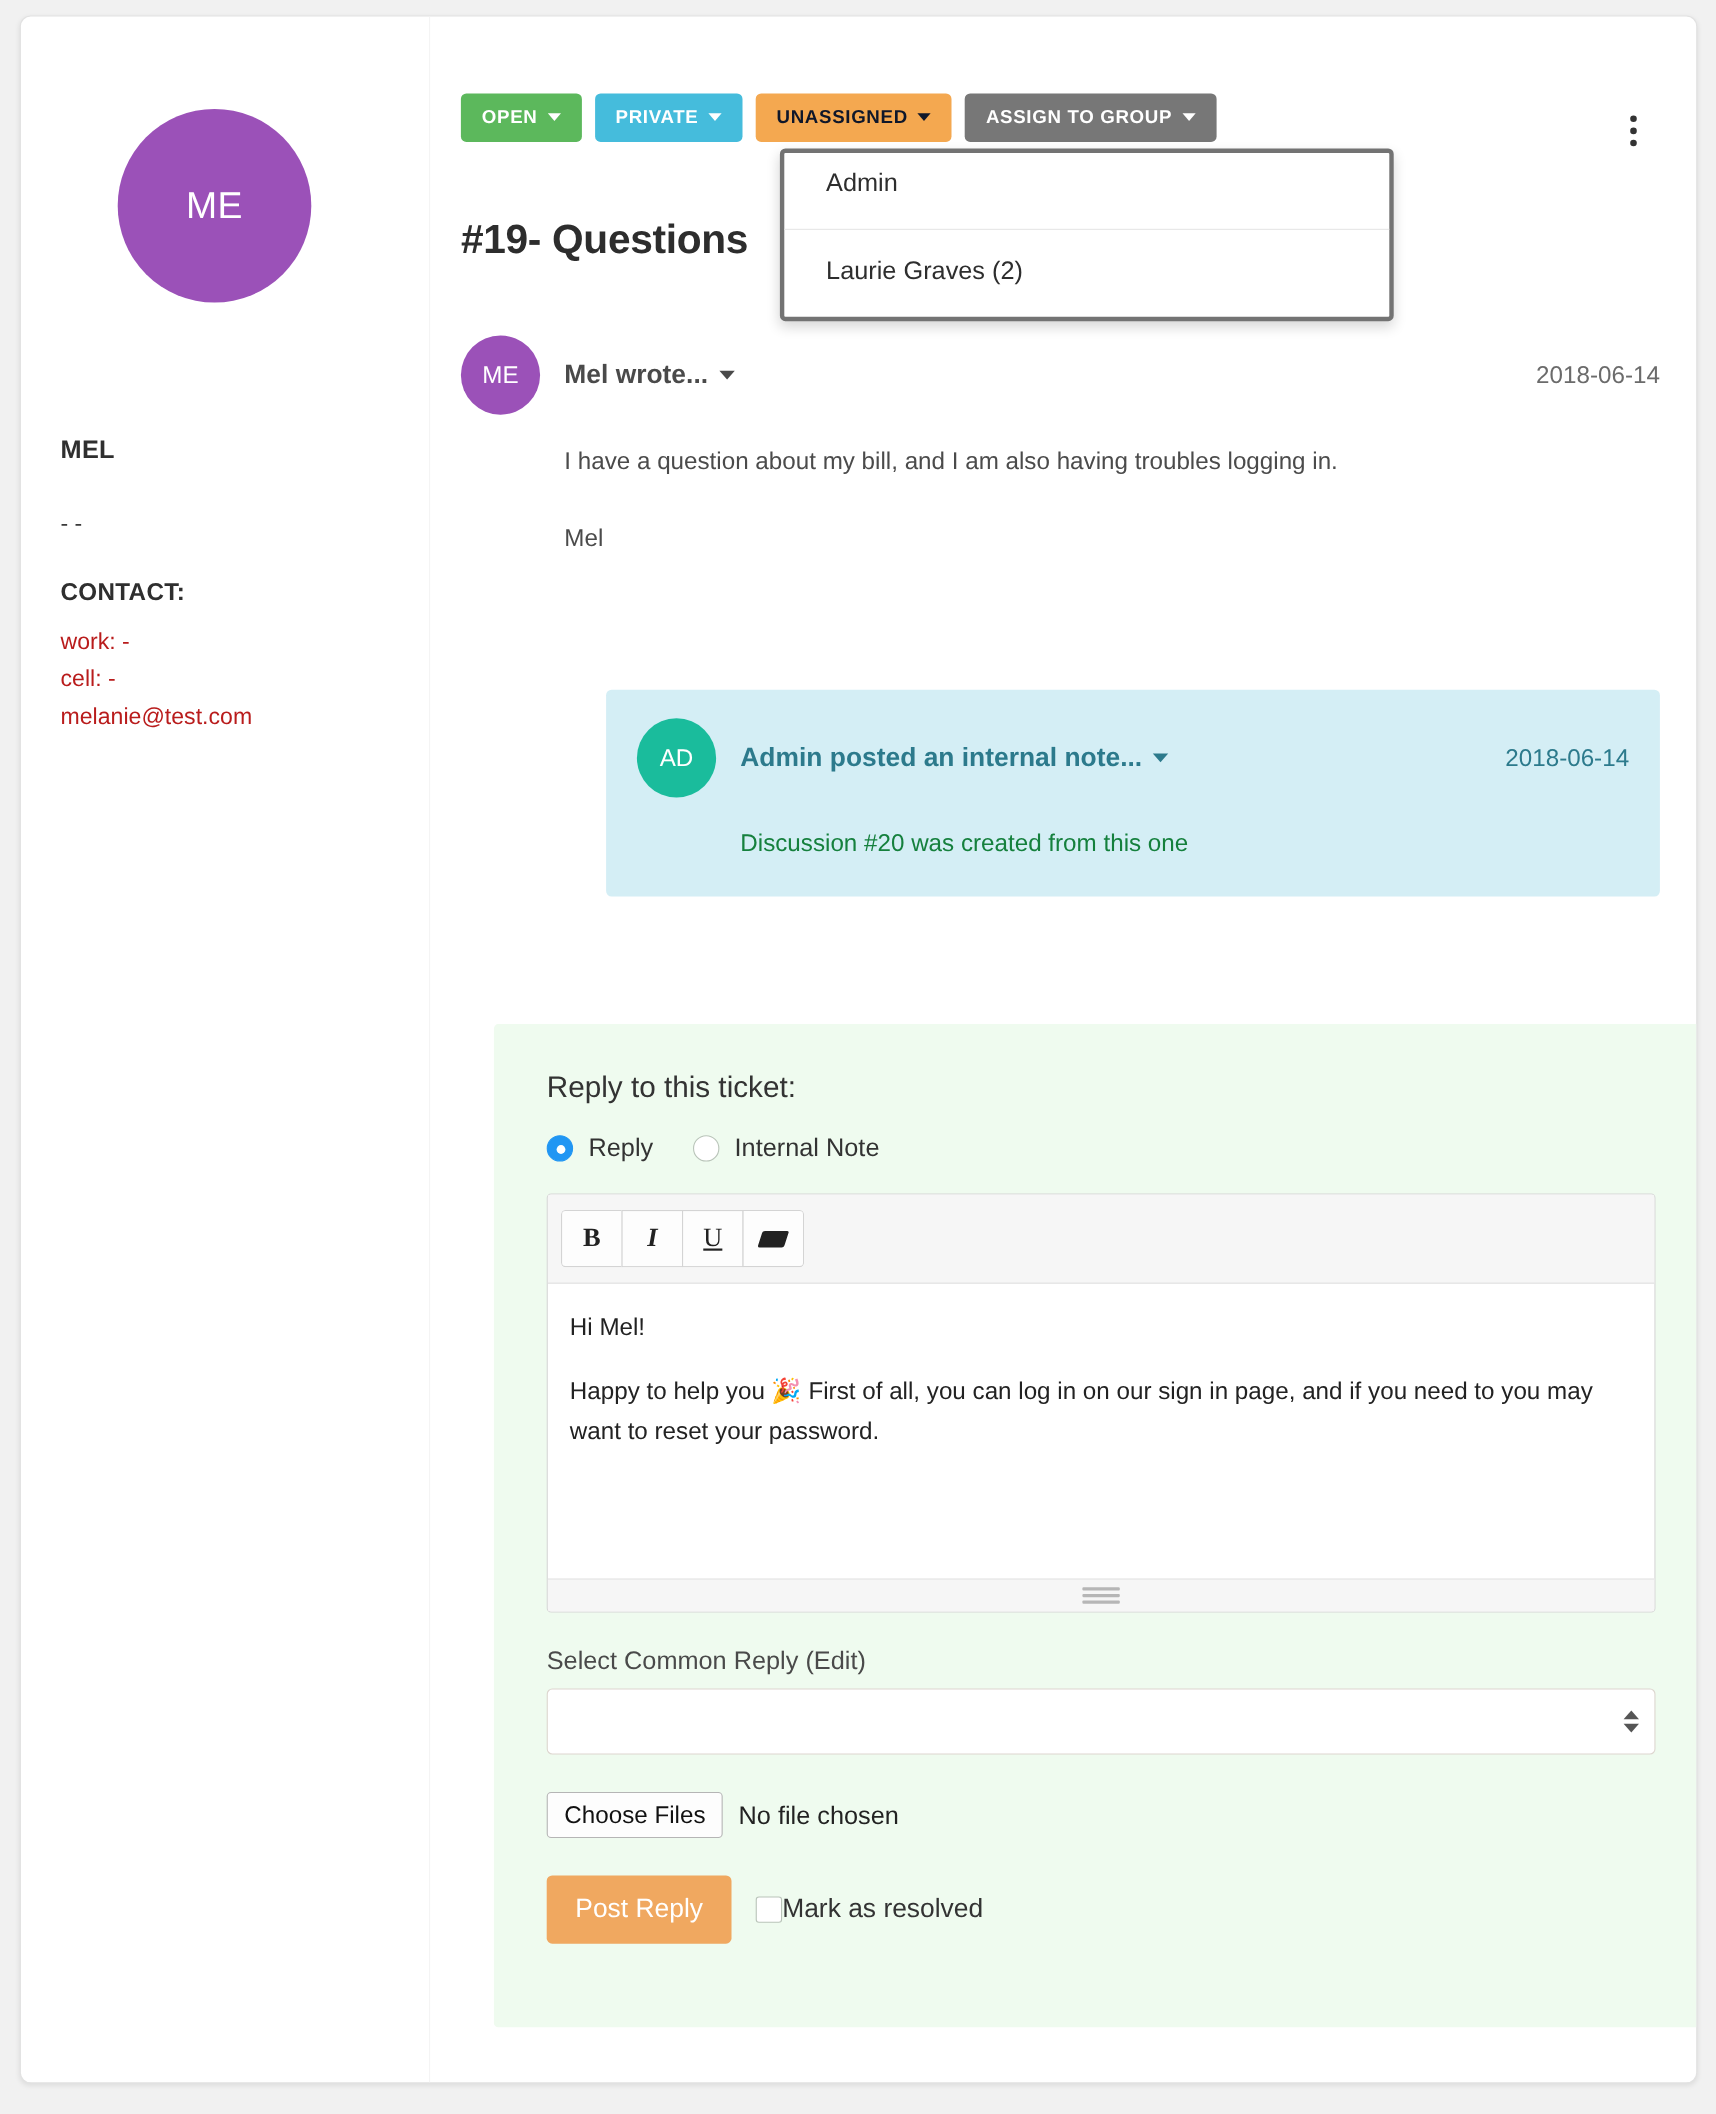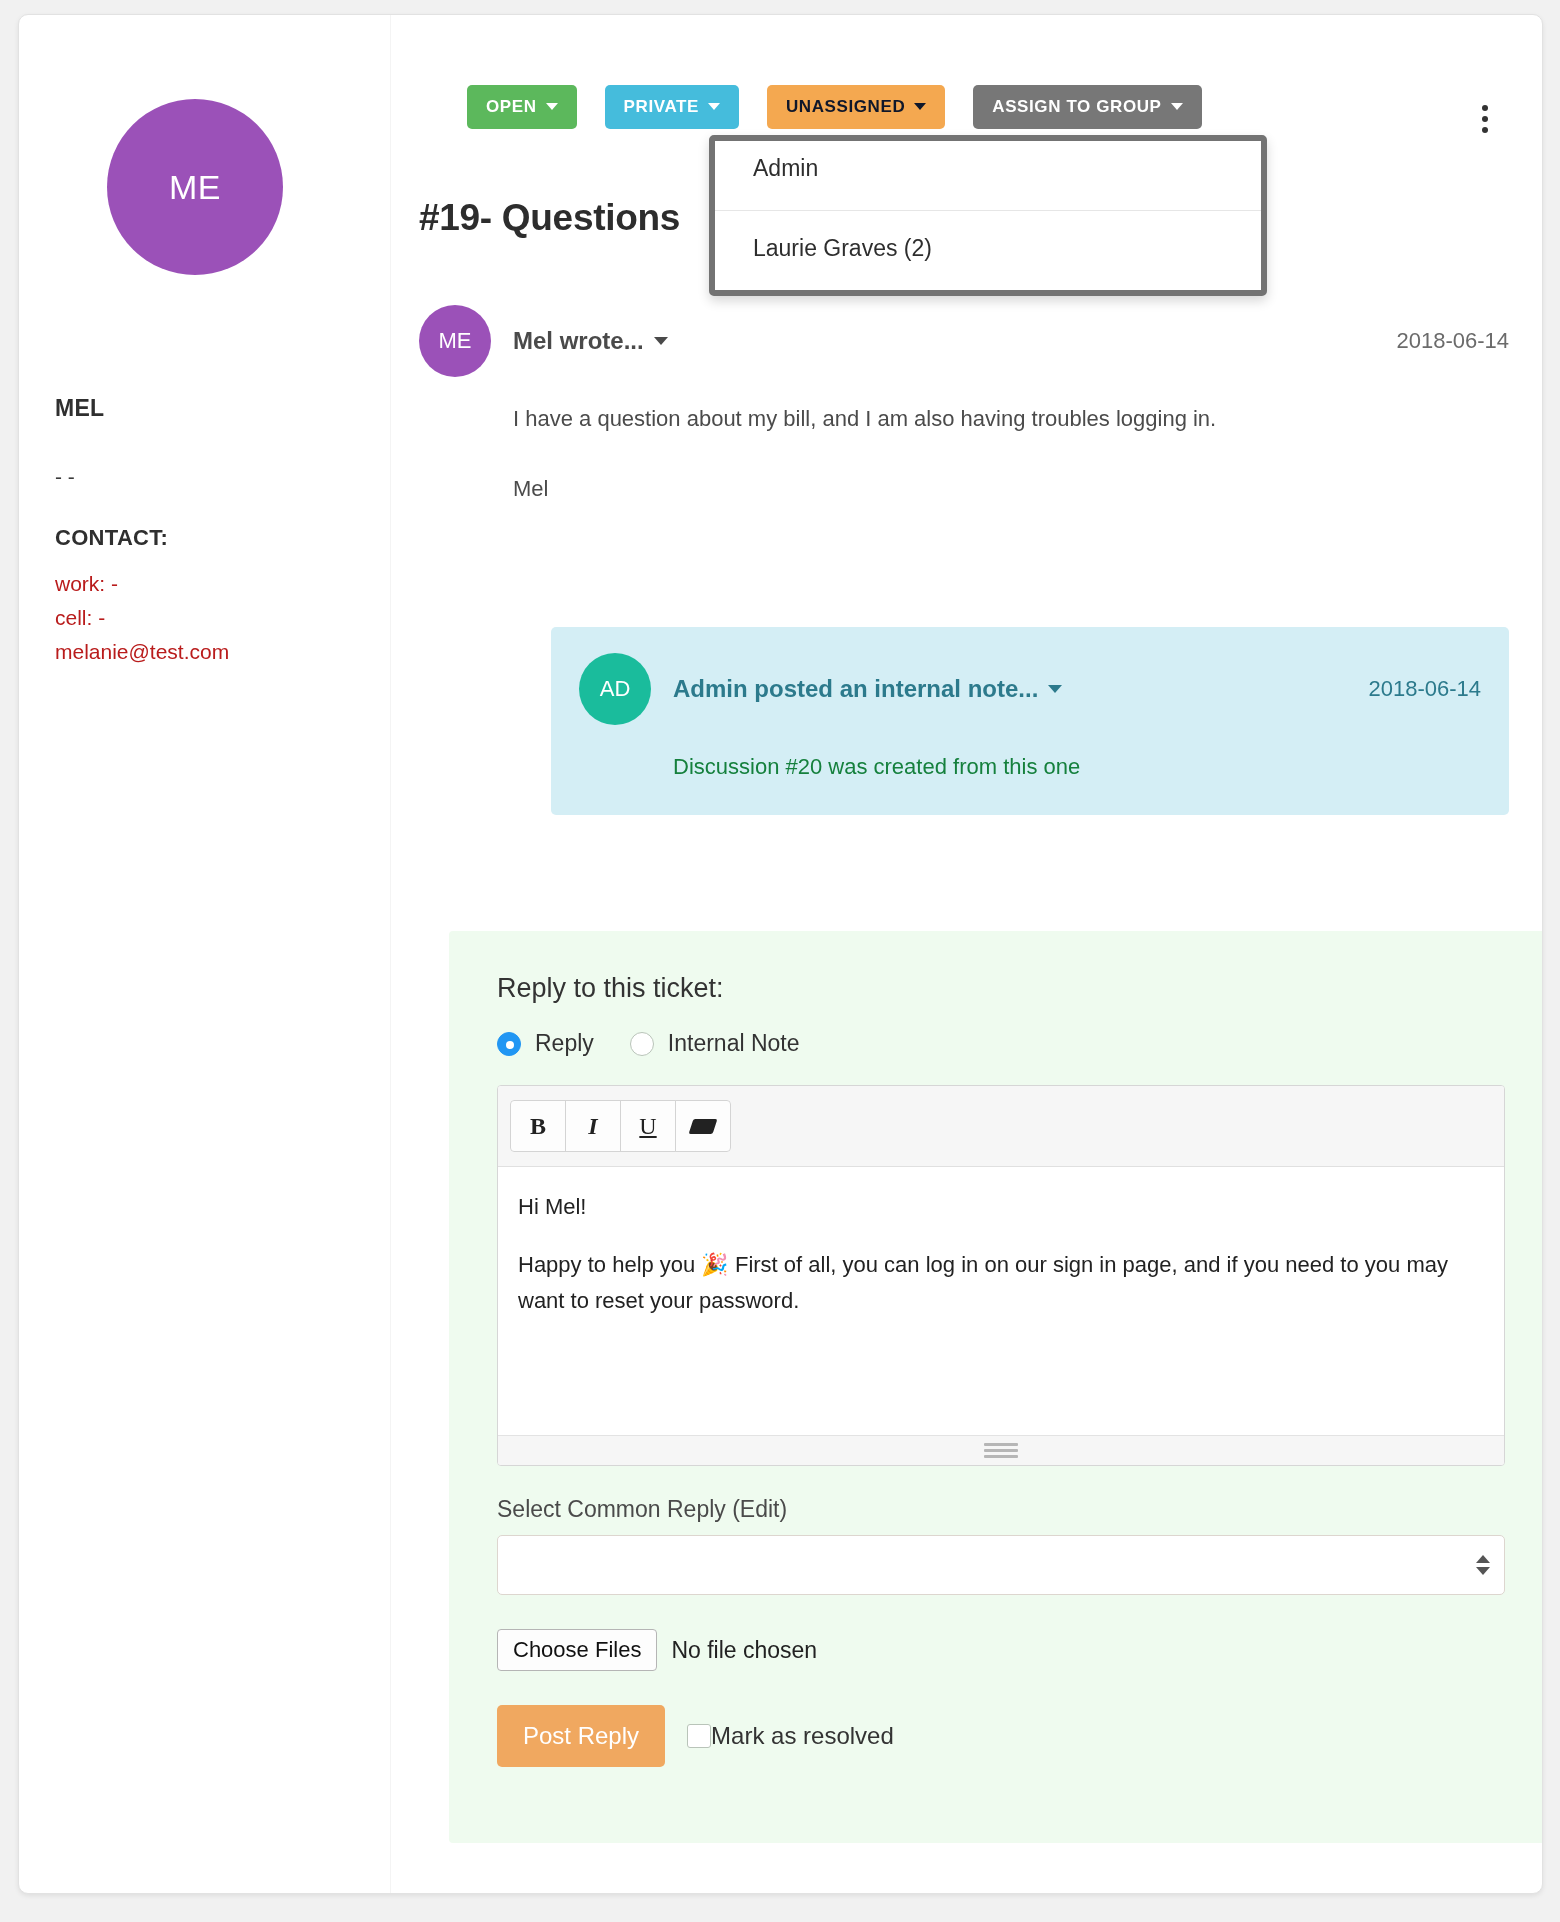--- a/index.html
+++ b/index.html
@@ -51,21 +51,21 @@
     position: absolute; left: 36px; top: 510px;
     font-size: 22px; font-weight: bold; color: #2f2f2f;
     letter-spacing: 0.3px;
   }
   .sb-lines {
     position: absolute; left: 36px; top: 552px;
     font-size: 21px; color: #b91c1c; line-height: 34px;
   }
 
   
-  .btnbar { position: absolute; left: 400px; top: 70px; display: flex; gap: 28px; margin-left: 48px; }
+  .btnbar { position: absolute; left: 400px; top: 70px; display: flex; gap: 12px; }
   .pill {
     border: none; border-radius: 5px;
     color: #fff; font-size: 17px; font-weight: bold;
     letter-spacing: 0.6px;
     padding: 13px 19px 14px 19px;
     cursor: pointer;
     font-family: "Liberation Sans", sans-serif;
     display: inline-flex; align-items: center; gap: 9px;
     line-height: 1;
   }
@@ -95,21 +95,21 @@
     position: absolute; left: 400px; top: 182px;
     font-size: 37px; font-weight: bold; color: #2d2d2d;
     letter-spacing: -0.3px;
   }
 
   
   .dropdown {
     position: absolute; left: 690px; top: 120px;
     width: 558px;
     background: #fff;
-    border: 6px solid #737373;
+    border: 4px solid #737373;
     border-radius: 5px;
     box-shadow: 0 5px 12px rgba(0,0,0,0.16);
     z-index: 40;
   }
   .dd-item {
     padding: 14px 0 14px 38px;
     font-size: 23px; color: #2e2e2e; cursor: pointer;
   }
   .dd-sep { height: 1px; background: #e6e6e6; margin: 14px 0 0 0; }
   .dd-group { padding-top: 10px; padding-bottom: 14px; }

